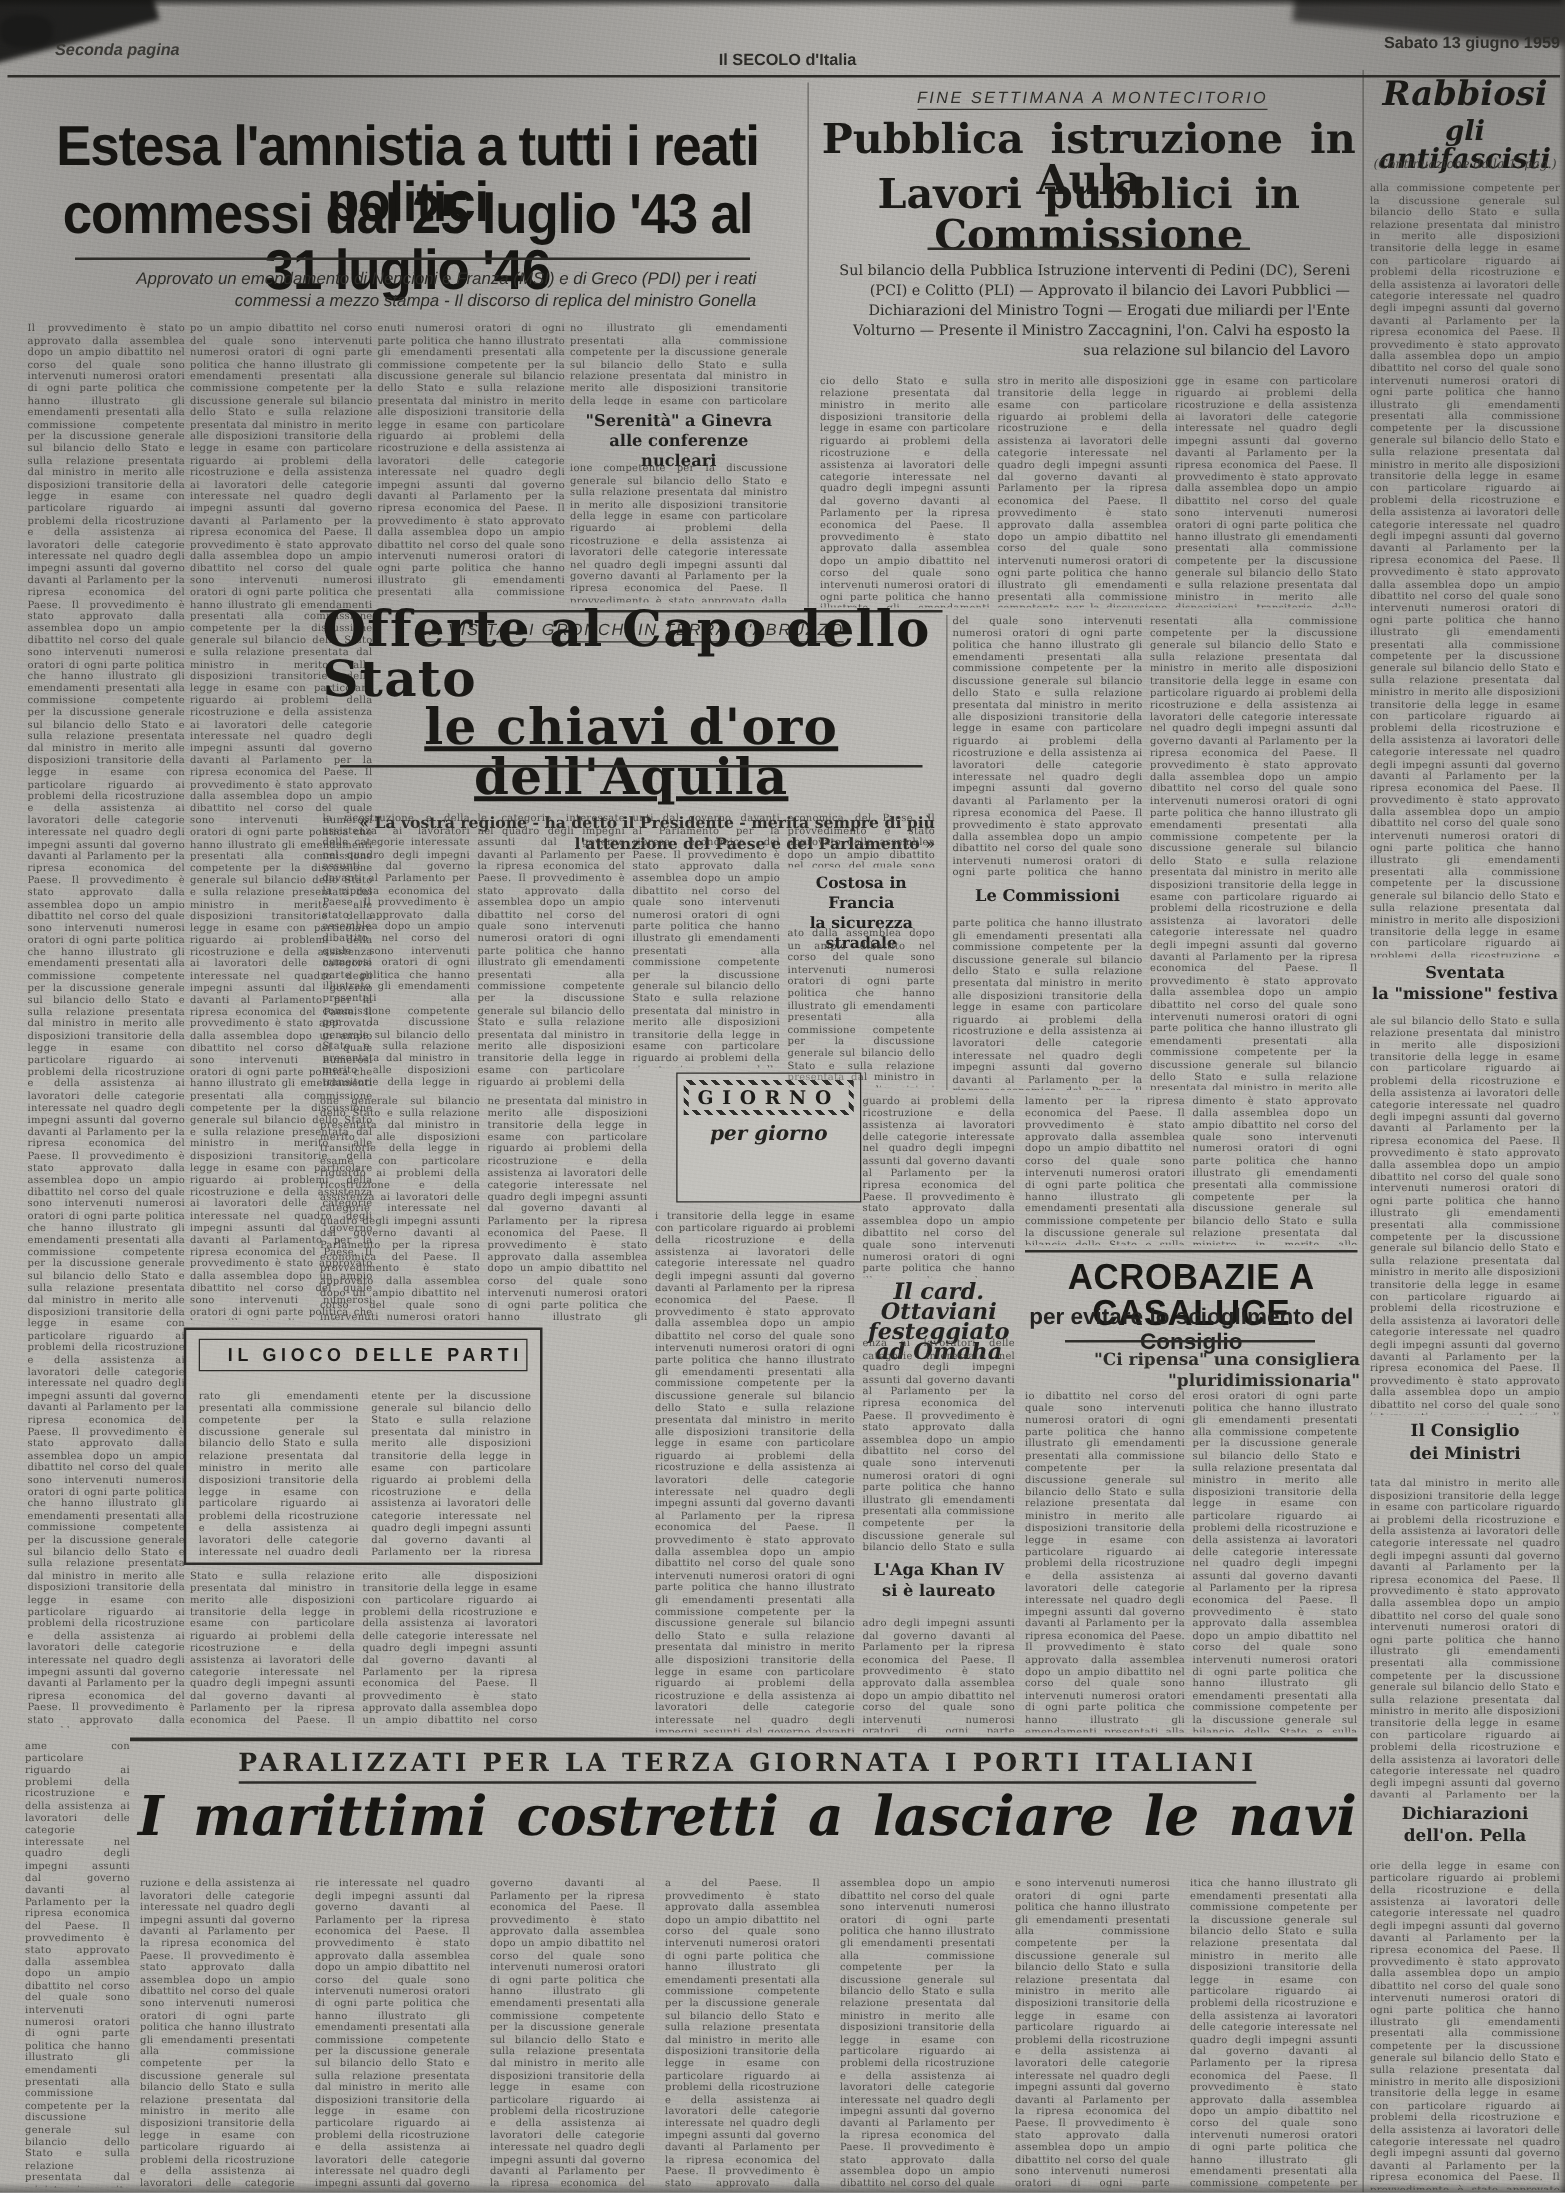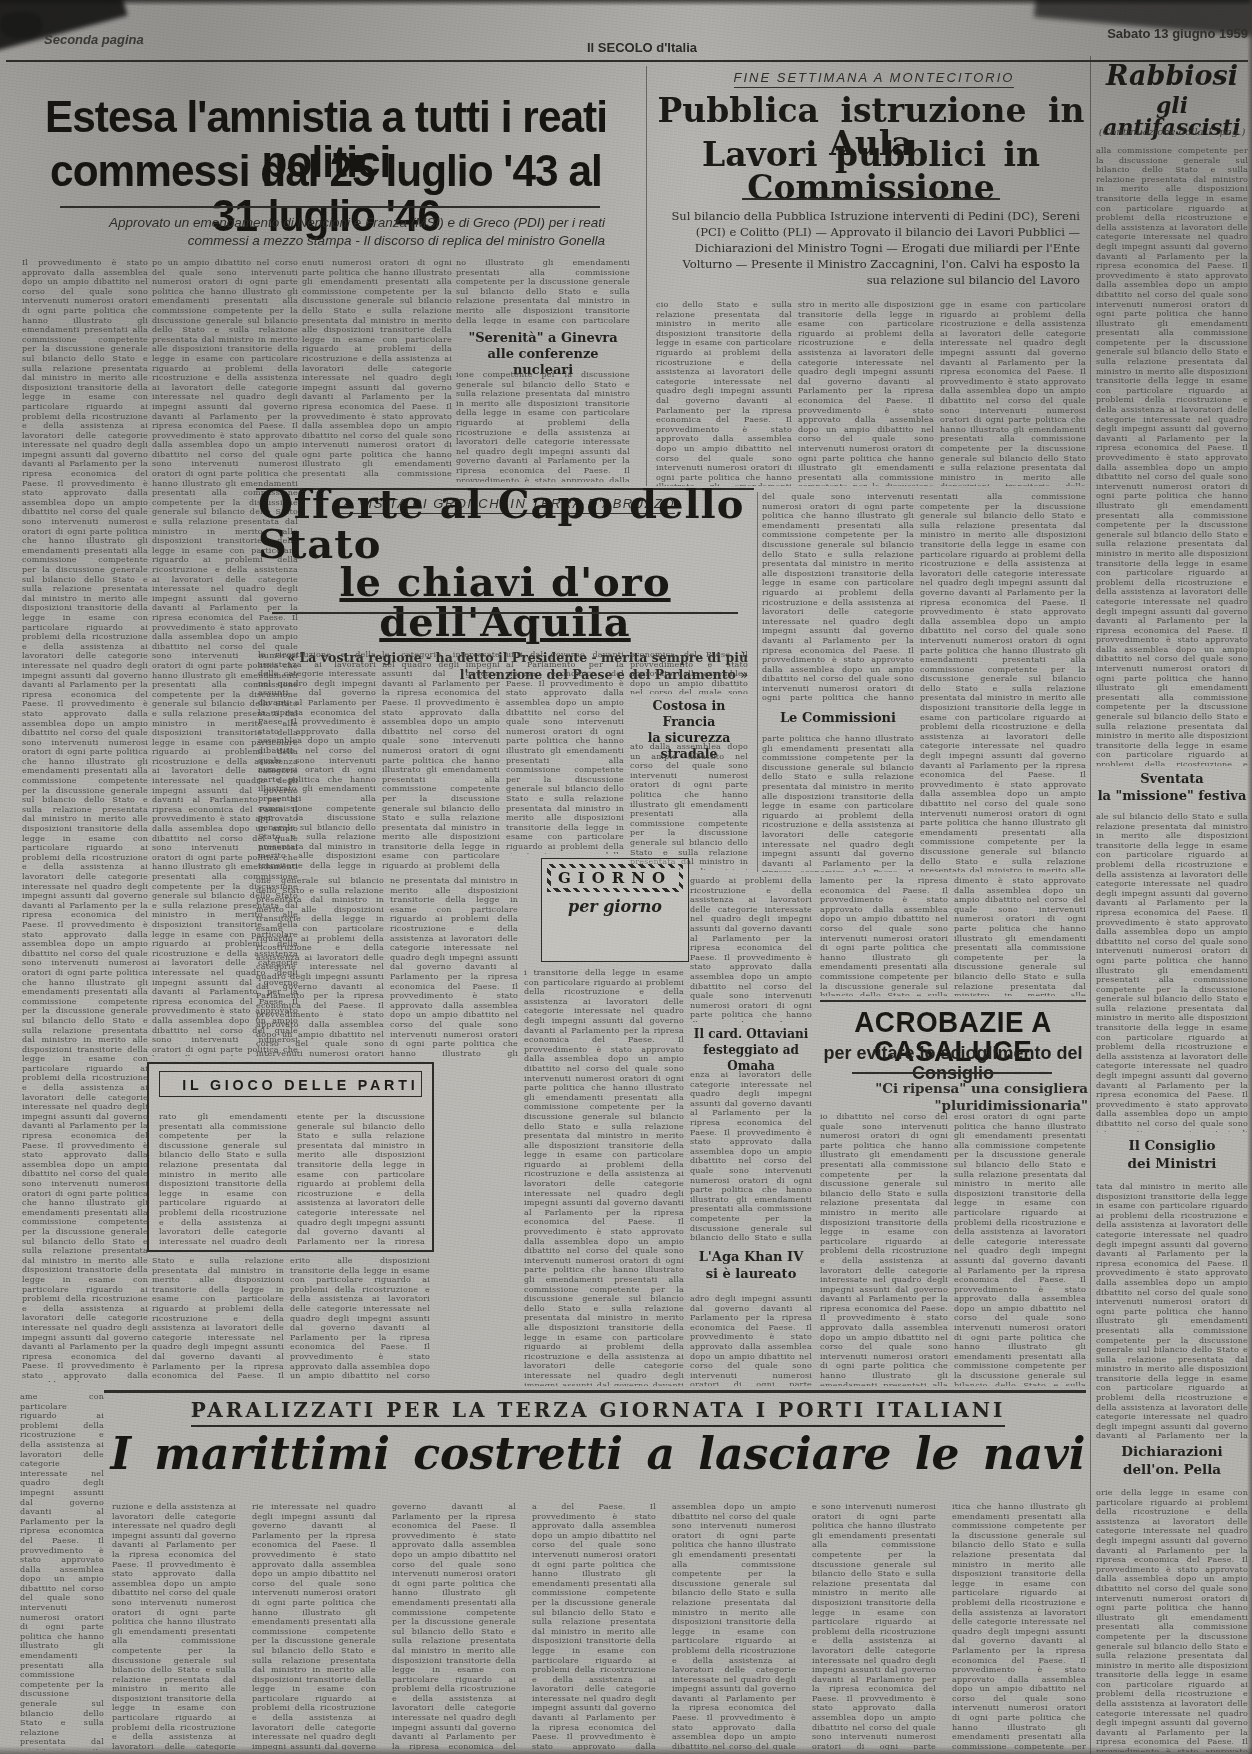--- a/index.html
+++ b/index.html
@@ -38,21 +38,21 @@
 <div id="page">
 
   <div class="blob" style="left:-28px;top:-26px;width:150px;height:62px;background:#141413;transform:rotate(-15deg);filter:blur(2px);opacity:.9;"></div>
   <div class="blob" style="left:0;top:12px;width:42px;height:26px;background:#191918;border-radius:40%;filter:blur(1.5px);opacity:.85;"></div>
   <div class="blob" style="right:-34px;top:-30px;width:250px;height:58px;background:#1e1d1c;transform:rotate(5deg);filter:blur(2.5px);opacity:.75;"></div>
   <div class="blob" style="left:0;top:0;width:100%;height:6px;background:linear-gradient(180deg,rgba(20,20,18,.7),transparent);"></div>
   <div class="blob" style="right:0;top:0;width:5px;height:100%;background:linear-gradient(90deg,transparent,rgba(60,58,54,.65));"></div>
   <div class="blob" style="left:0;bottom:0;width:100%;height:8px;background:linear-gradient(0deg,rgba(40,40,38,.5),transparent);"></div>
 
   <div class="abs" style="left:8px;top:32px;font:italic bold 13px 'Liberation Sans',sans-serif;color:#3a3935;filter:blur(.4px);margin-left:36px;">Seconda pagina</div>
-  <div class="abs" style="left:532px;top:40px;width:220px;text-align:center;font:bold 13px 'Liberation Sans',sans-serif;color:#2c2b27;filter:blur(.3px);">Il SECOLO d'Italia</div>
+  <div class="abs" style="left:520px;top:40px;width:220px;text-align:center;font:bold 13px 'Liberation Sans',sans-serif;color:#2c2b27;filter:blur(.3px);">Il SECOLO d'Italia</div>
   <div class="abs" style="left:1098px;top:26px;width:150px;text-align:right;font:bold 13px 'Liberation Sans',sans-serif;color:#2f2e2a;filter:blur(.3px);">Sabato 13 giugno 1959</div>
   <div class="hr" style="left:6px;top:60px;width:1242px;height:2px;"></div>
 
   <div class="abs" style="left:14px;top:94px;width:624px;text-align:center;font:bold 45px/1 'Liberation Sans',sans-serif;color:#161512;transform:scaleX(.94);letter-spacing:-1px;filter:blur(.25px);">Estesa l'amnistia a tutti i reati politici</div>
   <div class="abs" style="left:14px;top:148px;width:624px;text-align:center;font:bold 45px/1 'Liberation Sans',sans-serif;color:#161512;transform:scaleX(.94);letter-spacing:-1px;filter:blur(.25px);">commessi dal 25 luglio '43 al 31 luglio '46</div>
   <div class="hr" style="left:60px;top:206px;width:540px;height:2px;"></div>
   <div class="deck" style="left:45px;top:214px;width:560px;font:italic 13.5px/1.35 'Liberation Sans',sans-serif;">Approvato un emendamento di Nencioni e Franza (MSI) e di Greco (PDI) per i reati commessi a mezzo stampa - Il discorso di replica del ministro Gonella</div>
 
   <div class="sim" style="left:22px;top:258px;width:126px;height:1124px;">Il provvedimento è stato approvato dalla assemblea dopo un ampio dibattito nel corso del quale sono intervenuti numerosi oratori di ogni parte politica che hanno illustrato gli emendamenti presentati alla commissione competente per la discussione generale sul bilancio dello Stato e sulla relazione presentata dal ministro in merito alle disposizioni transitorie della legge in esame con particolare riguardo ai problemi della ricostruzione e della assistenza ai lavoratori delle categorie interessate nel quadro degli impegni assunti dal governo davanti al Parlamento per la ripresa economica del Paese. Il provvedimento è stato approvato dalla assemblea dopo un ampio dibattito nel corso del quale sono intervenuti numerosi oratori di ogni parte politica che hanno illustrato gli emendamenti presentati alla commissione competente per la discussione generale sul bilancio dello Stato e sulla relazione presentata dal ministro in merito alle disposizioni transitorie della legge in esame con particolare riguardo ai problemi della ricostruzione e della assistenza ai lavoratori delle categorie interessate nel quadro degli impegni assunti dal governo davanti al Parlamento per la ripresa economica del Paese. Il provvedimento è stato approvato dalla assemblea dopo un ampio dibattito nel corso del quale sono intervenuti numerosi oratori di ogni parte politica che hanno illustrato gli emendamenti presentati alla commissione competente per la discussione generale sul bilancio dello Stato e sulla relazione presentata dal ministro in merito alle disposizioni transitorie della legge in esame con particolare riguardo ai problemi della ricostruzione e della assistenza ai lavoratori delle categorie interessate nel quadro degli impegni assunti dal governo davanti al Parlamento per la ripresa economica del Paese. Il provvedimento è stato approvato dalla assemblea dopo un ampio dibattito nel corso del quale sono intervenuti numerosi oratori di ogni parte politica che hanno illustrato gli emendamenti presentati alla commissione competente per la discussione generale sul bilancio dello Stato e sulla relazione presentata dal ministro in merito alle disposizioni transitorie della legge in esame con particolare riguardo ai problemi della ricostruzione e della assistenza ai lavoratori delle categorie interessate nel quadro degli impegni assunti dal governo davanti al Parlamento per la ripresa economica del Paese. Il provvedimento è stato approvato dalla assemblea dopo un ampio dibattito nel corso del quale sono intervenuti numerosi oratori di ogni parte politica che hanno illustrato gli emendamenti presentati alla commissione competente per la discussione generale sul bilancio dello Stato e sulla relazione presentata dal ministro in merito alle disposizioni transitorie della legge in esame con particolare riguardo ai problemi della ricostruzione e della assistenza ai lavoratori delle categorie interessate nel quadro degli impegni assunti dal governo davanti al Parlamento per la ripresa economica del Paese. Il provvedimento è stato approvato dalla assemblea dopo un ampio dibattito nel corso del quale sono intervenuti numerosi oratori di ogni parte politica che hanno illustrato gli emendamenti presentati alla commissione competente per la discussione generale sul bilancio dello Stato e sulla relazione presentata dal ministro in merito alle disposizioni transitorie della legge in esame con particolare riguardo ai problemi della ricostruzione e della assistenza ai lavoratori delle categorie interessate nel quadro degli impegni assunti dal governo davanti al Parlamento per la ripresa economica del Paese. Il provvedimento è stato approvato dalla assemblea dopo un ampio dibattito nel corso del quale sono intervenuti numerosi oratori di ogni parte politica che hanno illustrato gli emendamenti presentati alla commissione competente per la discussione generale sul bilancio dello Stato e sulla relazione presentata dal ministro in merito alle disposizioni transitorie della legge in esame con particolare riguardo ai problemi della ricostruzione e della assistenza ai lavoratori delle categorie interessate nel quadro degli impegni assunti d</div>
   <div class="sim" style="left:152px;top:258px;width:146px;height:798px;">po un ampio dibattito nel corso del quale sono intervenuti numerosi oratori di ogni parte politica che hanno illustrato gli emendamenti presentati alla commissione competente per la discussione generale sul bilancio dello Stato e sulla relazione presentata dal ministro in merito alle disposizioni transitorie della legge in esame con particolare riguardo ai problemi della ricostruzione e della assistenza ai lavoratori delle categorie interessate nel quadro degli impegni assunti dal governo davanti al Parlamento per la ripresa economica del Paese. Il provvedimento è stato approvato dalla assemblea dopo un ampio dibattito nel corso del quale sono intervenuti numerosi oratori di ogni parte politica che hanno illustrato gli emendamenti presentati alla commissione competente per la discussione generale sul bilancio dello Stato e sulla relazione presentata dal ministro in merito alle disposizioni transitorie della legge in esame con particolare riguardo ai problemi della ricostruzione e della assistenza ai lavoratori delle categorie interessate nel quadro degli impegni assunti dal governo davanti al Parlamento per la ripresa economica del Paese. Il provvedimento è stato approvato dalla assemblea dopo un ampio dibattito nel corso del quale sono intervenuti numerosi oratori di ogni parte politica che hanno illustrato gli emendamenti presentati alla commissione competente per la discussione generale sul bilancio dello Stato e sulla relazione presentata dal ministro in merito alle disposizioni transitorie della legge in esame con particolare riguardo ai problemi della ricostruzione e della assistenza ai lavoratori delle categorie interessate nel quadro degli impegni assunti dal governo davanti al Parlamento per la ripresa economica del Paese. Il provvedimento è stato approvato dalla assemblea dopo un ampio dibattito nel corso del quale sono intervenuti numerosi oratori di ogni parte politica che hanno illustrato gli emendamenti presentati alla commissione competente per la discussione generale sul bilancio dello Stato e sulla relazione presentata dal ministro in merito alle disposizioni transitorie della legge in esame con particolare riguardo ai problemi della ricostruzione e della assistenza ai lavoratori delle categorie interessate nel quadro degli impegni assunti dal governo davanti al Parlamento per la ripresa economica del Paese. Il provvedimento è stato approvato dalla assemblea dopo un ampio dibattito nel corso del quale sono intervenuti numerosi oratori di ogni parte politica che hanno illustrato gli emendamenti presentati alla commissione competente per la discussione generale sul bilancio dello Stato e sulla relazione presentata dal ministro in merito alle disposizioni transitorie della legge in esame con particolare riguardo ai problemi della ricostruzione e della assistenza ai lavoratori delle categorie interessate nel quadro degli impegni assunti dal governo davanti al Parlamento per la ripresa economica del Paese. Il provvedimento è stato approvato dalla assemblea dopo un ampio dibattito nel corso del quale sono intervenuti numerosi oratori di ogni parte politica che hanno illustrato gli emendamenti presentati alla commissione competente per la discussione generale sul bilancio dello Stato e sulla relazione presentata dal ministro in merito alle disposizioni transitorie della legge in esame con particolare riguardo ai problemi della ricostruzione e della assist</div>
@@ -108,21 +108,21 @@
 
   <div class="abs" style="left:541px;top:858px;width:148px;height:104px;border:1.5px solid #2c2b28;background:rgba(210,208,202,.35);box-sizing:border-box;">
     <div style="margin:5px;padding:4px;background:repeating-linear-gradient(45deg,#2e2d2a 0 3px,transparent 3px 7px);">
       <div style="background:#c2c0ba;text-align:center;font:bold 15px/20px 'DejaVu Serif',serif;letter-spacing:7px;color:#1d1c19;">GIORNO</div>
     </div>
     <div style="text-align:center;font:italic bold 16px 'DejaVu Serif',serif;color:#23221f;">per giorno</div>
   </div>
   <div class="sim" style="left:524px;top:968px;width:160px;height:418px;">i transitorie della legge in esame con particolare riguardo ai problemi della ricostruzione e della assistenza ai lavoratori delle categorie interessate nel quadro degli impegni assunti dal governo davanti al Parlamento per la ripresa economica del Paese. Il provvedimento è stato approvato dalla assemblea dopo un ampio dibattito nel corso del quale sono intervenuti numerosi oratori di ogni parte politica che hanno illustrato gli emendamenti presentati alla commissione competente per la discussione generale sul bilancio dello Stato e sulla relazione presentata dal ministro in merito alle disposizioni transitorie della legge in esame con particolare riguardo ai problemi della ricostruzione e della assistenza ai lavoratori delle categorie interessate nel quadro degli impegni assunti dal governo davanti al Parlamento per la ripresa economica del Paese. Il provvedimento è stato approvato dalla assemblea dopo un ampio dibattito nel corso del quale sono intervenuti numerosi oratori di ogni parte politica che hanno illustrato gli emendamenti presentati alla commissione competente per la discussione generale sul bilancio dello Stato e sulla relazione presentata dal ministro in merito alle disposizioni transitorie della legge in esame con particolare riguardo ai problemi della ricostruzione e della assistenza ai lavoratori delle categorie interessate nel quadro degli impegni assunti dal governo davanti al Parlamento per la ripresa economica del Paese. Il provvedimento è stato approvato dalla assemblea dopo un ampio dibattito nel corso del quale sono intervenuti numerosi oratori di ogni parte politica che hanno illustrato gli emendamenti presentati alla commissione competente per la discussione generale sul bilancio dello Stato e sulla relazione presentata dal ministro in merito alle disposizioni transitorie della legge in esame con particolare riguardo ai problemi della ricostruzione e della assistenza ai lavoratori delle categorie interessate </div>
 
   <div class="sim" style="left:690px;top:876px;width:122px;height:146px;">guardo ai problemi della ricostruzione e della assistenza ai lavoratori delle categorie interessate nel quadro degli impegni assunti dal governo davanti al Parlamento per la ripresa economica del Paese. Il provvedimento è stato approvato dalla assemblea dopo un ampio dibattito nel corso del quale sono intervenuti numerosi oratori di ogni parte politica che hanno illustrato gli emendamenti presentati alla commissione competente per la discussione generale sul bilancio dello Stato e sulla relazione presentata dal ministr</div>
-  <div class="subhead" style="left:690px;top:1026px;width:122px;font-size:12px;line-height:16px;">
+  <div class="subhead" style="left:690px;top:1026px;width:122px;font-size:18px;line-height:16px;font-style:italic;">
     <div>Il card. Ottaviani</div>
     <div>festeggiato ad Omaha</div>
   </div>
   <div class="sim" style="left:690px;top:1070px;width:122px;height:172px;">enza ai lavoratori delle categorie interessate nel quadro degli impegni assunti dal governo davanti al Parlamento per la ripresa economica del Paese. Il provvedimento è stato approvato dalla assemblea dopo un ampio dibattito nel corso del quale sono intervenuti numerosi oratori di ogni parte politica che hanno illustrato gli emendamenti presentati alla commissione competente per la discussione generale sul bilancio dello Stato e sulla relazione presentata dal ministro in merito alle disposizioni transitorie della legge in esame con particolare riguardo ai problemi della ricostruzione e della assistenza ai lavor</div>
   <div class="subhead" style="left:690px;top:1248px;width:122px;font-size:13px;line-height:17px;">
     <div>L'Aga Khan IV</div>
     <div>si è laureato</div>
   </div>
   <div class="sim" style="left:690px;top:1294px;width:122px;height:92px;">adro degli impegni assunti dal governo davanti al Parlamento per la ripresa economica del Paese. Il provvedimento è stato approvato dalla assemblea dopo un ampio dibattito nel corso del quale sono intervenuti numerosi oratori di ogni parte politica che hanno illustrato gli emendamenti presentati alla commissione competente per la</div>
 

